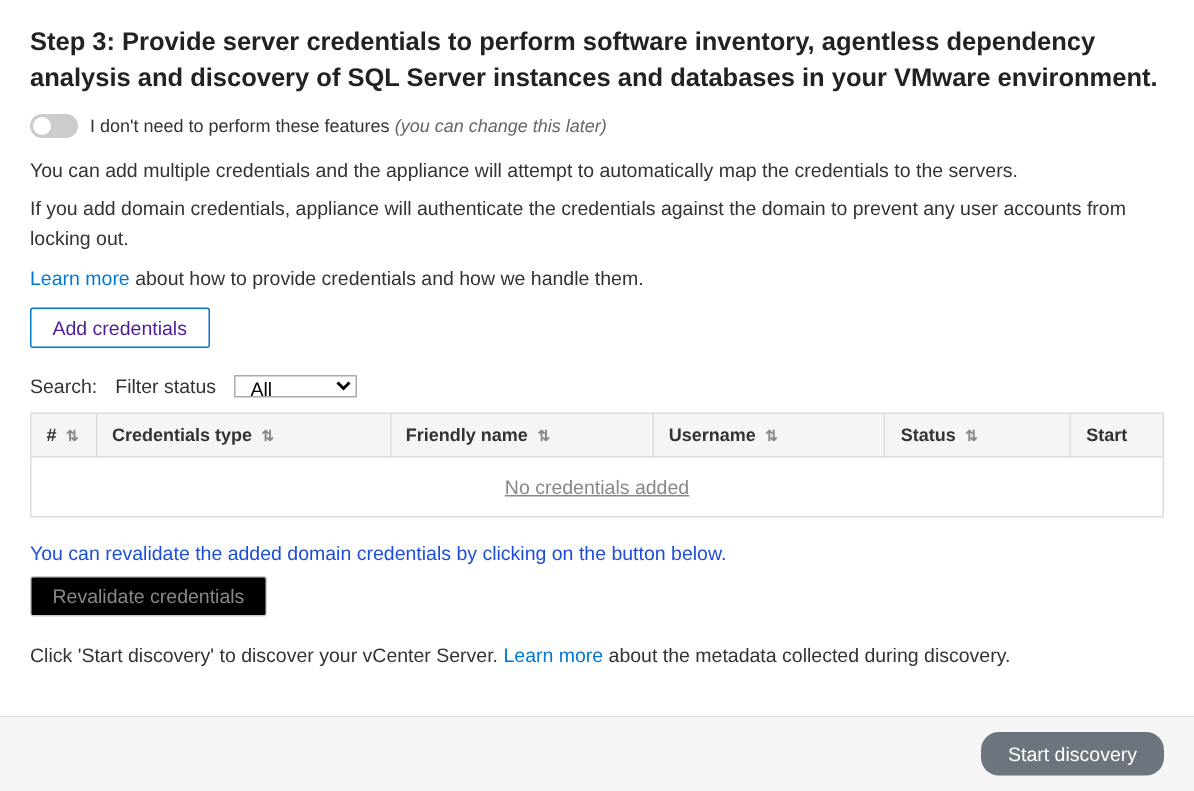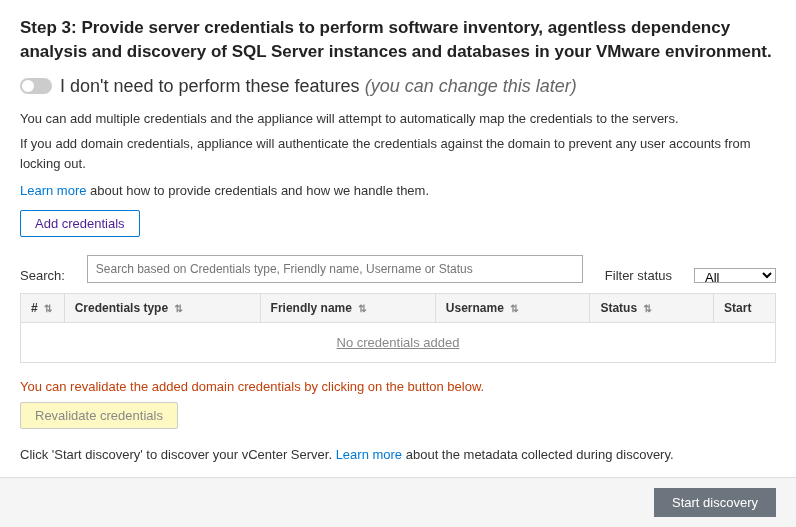--- a/index.html
+++ b/index.html
@@ -42,21 +42,21 @@
       position: absolute;
       width: 12px;
       height: 12px;
       background: #fff;
       border-radius: 50%;
       top: 2px;
       left: 2px;
       transition: left 0.2s;
     }
     .toggle-label {
-      font-size: 18px;
+      font-size: 12px;
       color: #333;
     }
     .toggle-label em {
       color: #666;
       font-style: italic;
     }
     .info-text {
       font-size: 13px;
       color: #333;
       line-height: 1.5;
@@ -76,22 +76,22 @@
       background: #fff;
       color: #4c1d95;
       padding: 5px 14px;
       font-size: 13px;
       cursor: pointer;
       border-radius: 2px;
       margin-bottom: 18px;
     }
     .search-filter-row {
       display: flex;
-      align-items: flex-end;
-      gap: 22px;
+      align-items: center;
+      gap: 12px;
       margin-bottom: 10px;
     }
     .search-label {
       font-size: 13px;
       color: #333;
       white-space: nowrap;
     }
     .search-input {
       flex: 1;
       height: 28px;
@@ -148,26 +148,26 @@
       text-align: center;
       color: #888;
       font-style: normal;
       text-decoration: underline;
     }
     .revalidate-section {
       margin-bottom: 16px;
     }
     .revalidate-text {
       font-size: 13px;
-      color: #c2410c;
+      color: #1d4ed8;
       margin-bottom: 8px;
     }
     .revalidate-btn {
       border: 1px solid #ccc;
-      background: #fef9c3;
+      background: #000000;
       color: #888;
       padding: 5px 14px;
       font-size: 13px;
       cursor: not-allowed;
       border-radius: 2px;
     }
     .bottom-section {
       margin-top: 8px;
     }
     .bottom-text {
@@ -186,21 +186,21 @@
       display: flex;
       justify-content: flex-end;
     }
     .start-discovery-btn {
       background: #6c757d;
       color: #fff;
       border: none;
       padding: 7px 18px;
       font-size: 13px;
       cursor: pointer;
-      border-radius: 0;
+      border-radius: 12px;
     }
     .th-hash { width: 40px; }
     .th-creds { width: 190px; }
     .th-friendly { width: 170px; }
     .th-username { width: 150px; }
     .th-status { width: 120px; }
     .th-edit { width: 60px; }
   </style>
 </head>
 <body>
@@ -220,21 +220,20 @@
   <p class="info-text">If you add domain credentials, appliance will authenticate the credentials against  the domain to prevent any user accounts from locking out.</p>
 
   <div class="learn-more-row">
     <a class="learn-more-link">Learn more</a><span> about how to provide credentials and how we handle them.</span>
   </div>
 
   <button class="add-creds-btn">Add credentials</button>
 
   <div class="search-filter-row">
     <span class="search-label">Search:</span>
-    <input class="search-input" type="text" placeholder="Search based on Credentials type, Friendly name, Username or Status" style="">
     <span class="filter-label">Filter status</span>
     <select class="filter-select">
       <option>All</option>
       <option>Valid</option>
       <option>Invalid</option>
       <option>Pending</option>
     </select>
   </div>
 
   <table class="creds-table">

